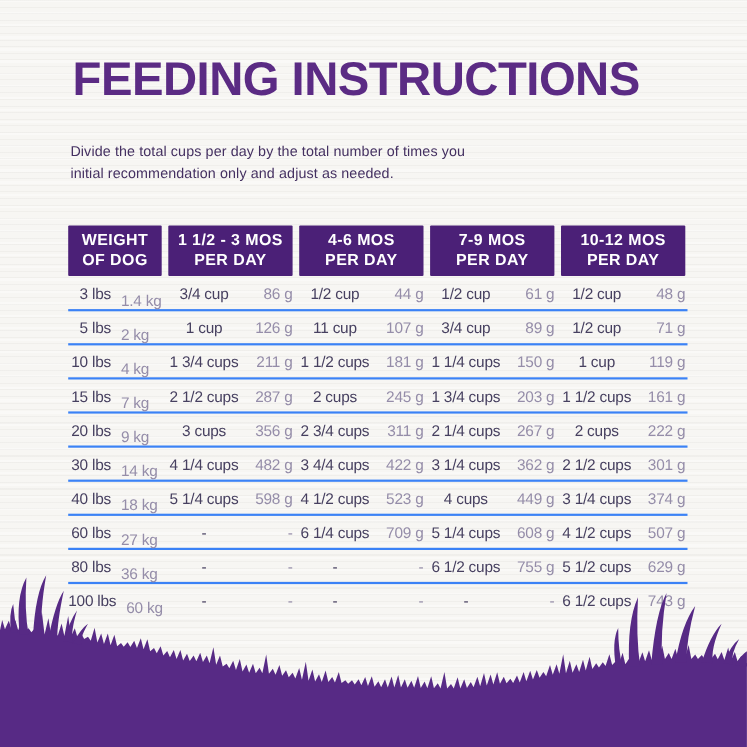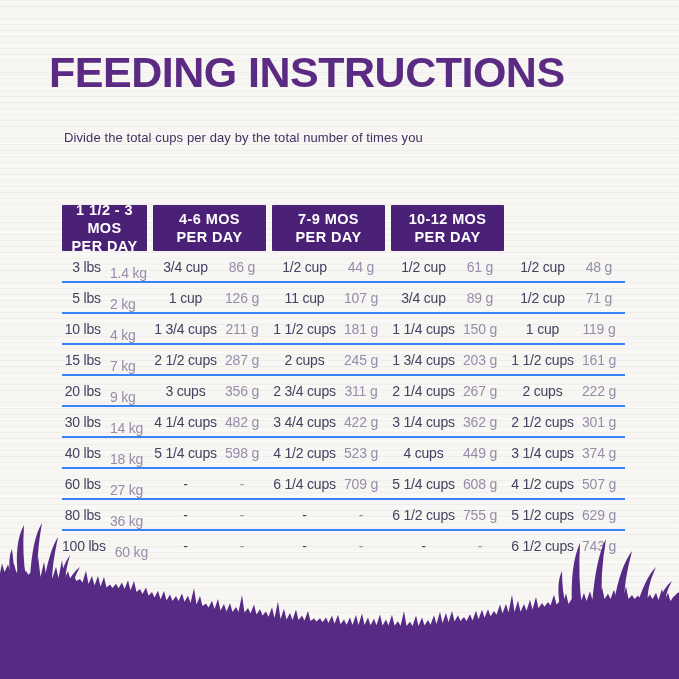--- a/index.html
+++ b/index.html
@@ -10,21 +10,21 @@
   }
   .canvas{position:absolute;inset:0;}
   
   .canvas::before{
     content:"";position:absolute;inset:0;pointer-events:none;
     background:
       repeating-linear-gradient(180deg, rgba(176,174,168,0.10) 0 1px, rgba(255,255,255,0) 1px 6px),
       repeating-linear-gradient(180deg, rgba(255,255,255,0.35) 0 2px, rgba(0,0,0,0) 2px 11px);
   }
   .page-title{
-    position:absolute;left:49px;top:48px;margin:0;
+    position:absolute;left:66px;top:48px;margin:0;
     font-size:43px;font-weight:bold;letter-spacing:-0.5px;
     color:#5b2b84;white-space:nowrap;
   }
   .intro{
     position:absolute;left:64px;top:128px;
     color:#443061;font-size:13px;line-height:20px;letter-spacing:0.1px;
   }
   .feed-table{position:absolute;left:62px;top:205px;width:563px;}
   .thead,.trow{
     display:grid;
@@ -37,37 +37,40 @@
     font-weight:bold;font-size:14.5px;line-height:1.25;letter-spacing:0.4px;
     white-space:pre-line;border-radius:1px;
   }
   .tbody{margin-top:1px;}
   .trow{height:29px;align-items:center;border-bottom:2px solid #3b82f6;}
   .trow:last-child{border-bottom:none;}
   .cell{display:flex;align-items:center;font-size:14px;letter-spacing:-0.2px;white-space:nowrap;}
   .weight-cell .lbs{flex:1.05;text-align:right;color:#474060;}
   .weight-cell .kg{flex:1;text-align:left;padding-left:9px;color:#958da9;margin-top:12px;}
   .serving-cell .cups{flex:1.15;text-align:center;color:#474060;}
-  .serving-cell .grams{flex:0.85;text-align:center;color:#958da9;}
+  .serving-cell .grams{flex:0.85;text-align:right;color:#958da9;}
   .grass{position:absolute;left:0;bottom:0;width:679px;height:170px;display:block;}
   .grass path{fill:#572a85;}
 </style>
 </head>
 <body>
 
 <div class="canvas">
 
   <h1 class="page-title">FEEDING INSTRUCTIONS</h1>
 
   <div class="intro">
     <div>Divide the total cups per day by the total number of times you</div>
+    <div>initial recommendation only and adjust as needed.</div>
   </div>
 
   <div class="feed-table">
     <div class="thead">
+      <div class="hcell">WEIGHT
+OF DOG</div>
       <div class="hcell">1 1/2 - 3 MOS
 PER DAY</div>
       <div class="hcell">4-6 MOS
 PER DAY</div>
       <div class="hcell">7-9 MOS
 PER DAY</div>
       <div class="hcell">10-12 MOS
 PER DAY</div>
     </div>
     <div class="tbody" id="table-rows">

